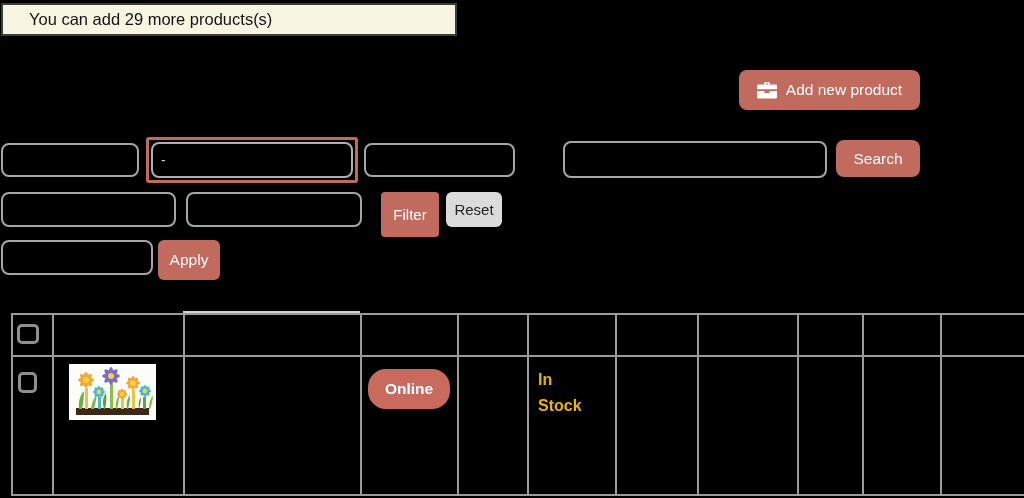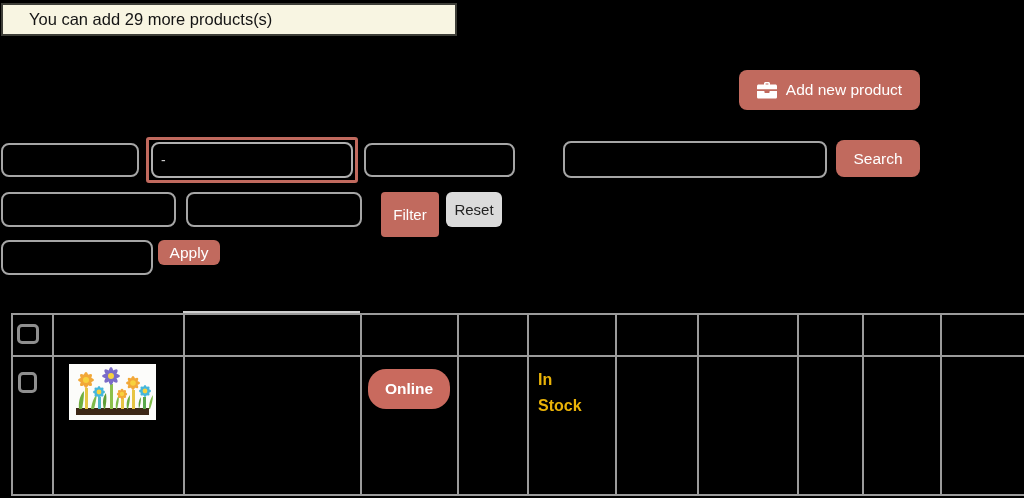--- a/index.html
+++ b/index.html
@@ -13,21 +13,21 @@
   
   .btn{display:flex;align-items:center;justify-content:center;box-sizing:border-box;
        border:none;cursor:pointer;font-family:"Liberation Sans",sans-serif;}
   .accent{background:#c16a5e;color:#fff;}
   .add-btn{position:absolute;left:739px;top:70px;width:181px;height:40px;border-radius:8px;
            font-size:15.5px;gap:9px;}
   .search-btn{position:absolute;left:836px;top:140px;width:84px;height:37px;border-radius:8px;font-size:15.5px;}
   .filter-btn{position:absolute;left:381px;top:192px;width:58px;height:45px;border-radius:4px;font-size:15px;}
   .reset-btn{position:absolute;left:434px;top:192px;width:56px;height:35px;border-radius:6px;
              background:#dbdbdb;color:#222;font-size:15px;margin-left:12px;}
-  .apply-btn{position:absolute;left:158px;top:240px;width:62px;height:25px;border-radius:6px;font-size:15.5px;}
+  .apply-btn{position:absolute;left:158px;top:240px;width:62px;height:40px;border-radius:6px;font-size:15.5px;}
   
   .inp{position:absolute;box-sizing:border-box;background:transparent;border:2px solid #a6a6a6;
        border-radius:8px;color:#c9c9c9;font-size:14px;padding:0 8px;font-family:"Liberation Sans",sans-serif;}
   .i-r1a{left:1px;top:143px;width:138px;height:34px;}
   .range-wrap{position:absolute;left:146px;top:137px;width:212px;height:46px;box-sizing:border-box;
               border:3px solid #c16a5e;border-radius:3px;padding:2px;}
   .range-wrap .inner{position:static;width:100%;height:100%;border:2px solid #b0b0b0;}
   .i-r1c{left:364px;top:143px;width:151px;height:34px;}
   .i-search{left:563px;top:141px;width:264px;height:37px;}
   .i-r2a{left:1px;top:192px;width:175px;height:35px;}

